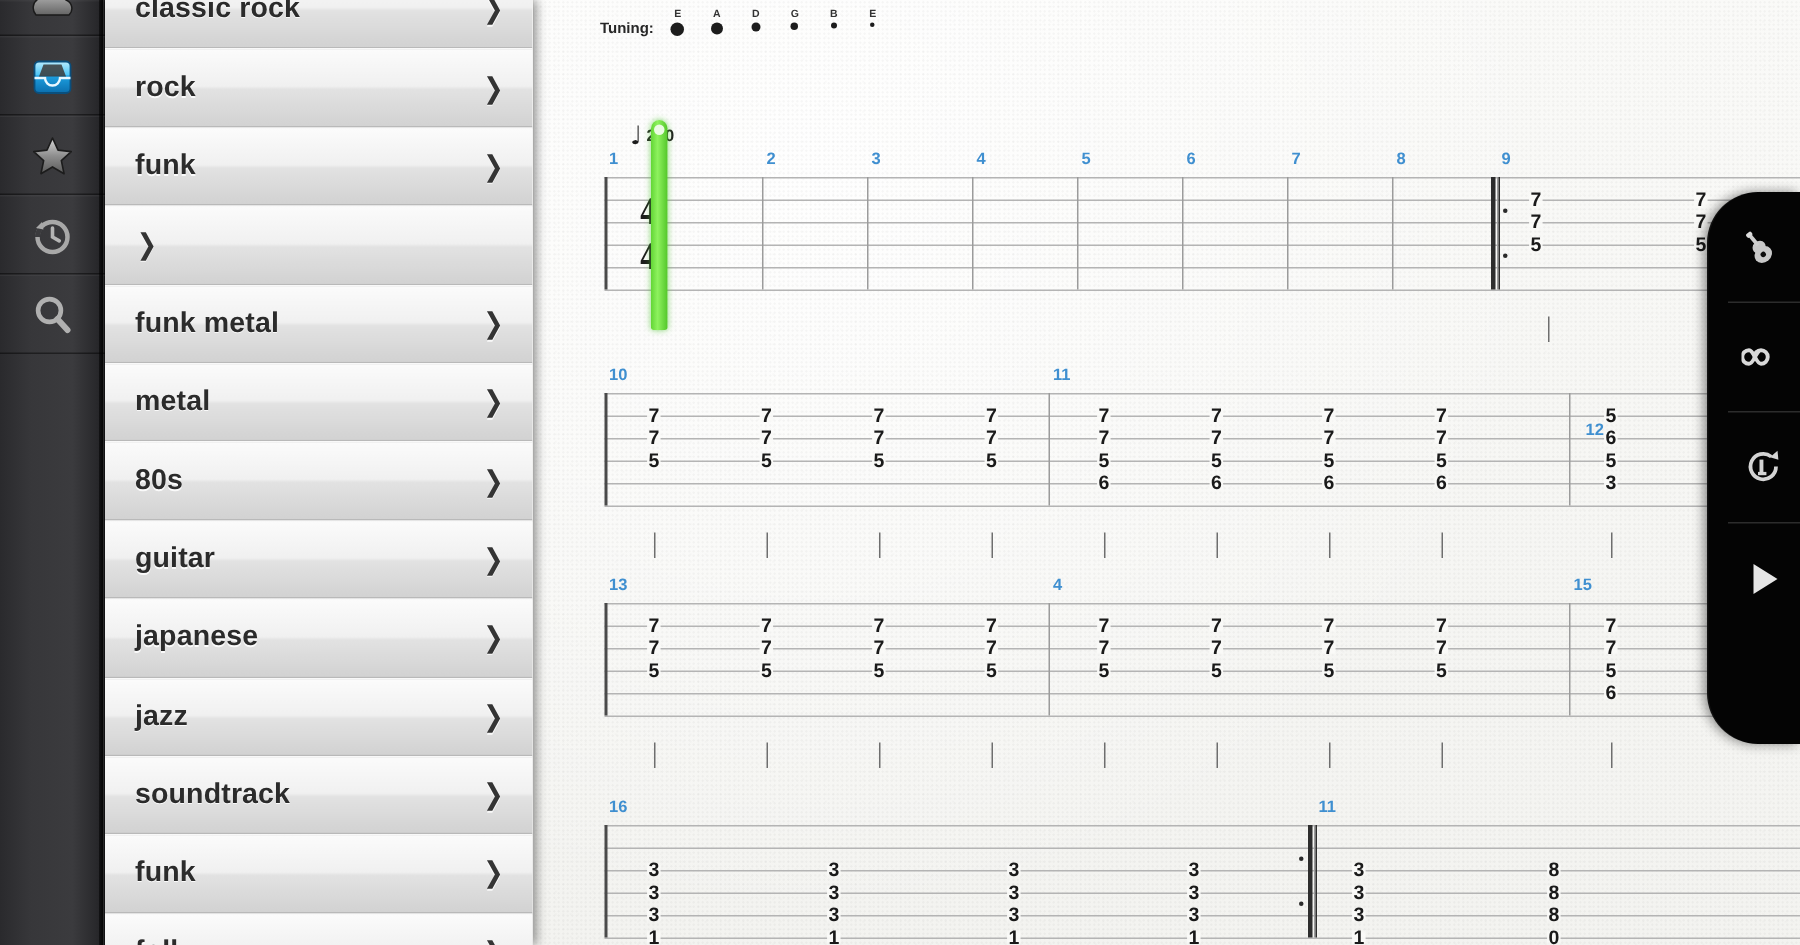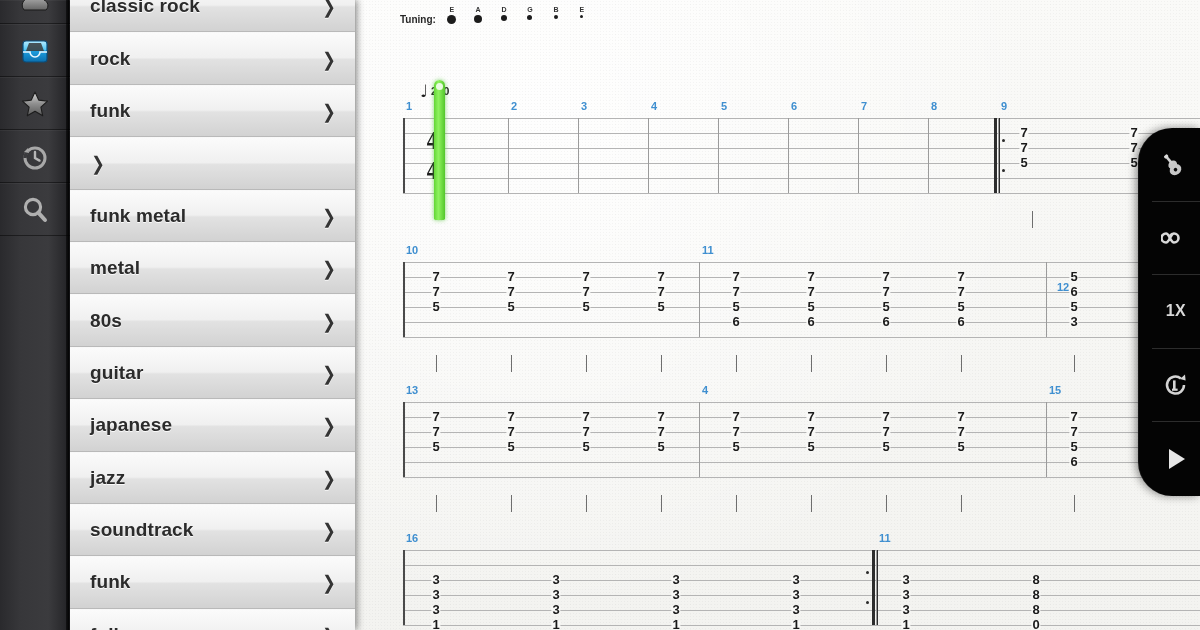--- a/index.html
+++ b/index.html
@@ -608,23 +608,20 @@
       </g>
     </svg>
   </div>
 
   <div class="rt-btn" style="margin-left:14px;width:48px;">
     <svg class="rt-ico" width="30" height="22" viewBox="0 0 30 22">
       <path d="M8.5 11 a4.5 4.5 0 1 1 4.5 4.5 c-3.5 0 -4.5 -9 -8 -9 a4.5 4.5 0 1 0 0 9 c3.5 0 4.5 -9 8 -9" fill="none" stroke="#d9d9d9" stroke-width="2.6" stroke-linecap="round"></path>
     </svg>
   </div>
 
-  <div class="rt-btn" style="margin-left:14px;width:48px;">
-    <span class="rt-text">1X</span>
-  </div>
 
   <div class="rt-btn" style="margin-left:14px;width:48px;">
     <svg class="rt-ico" width="28" height="28" viewBox="0 0 28 28">
       <path d="M22 14 a8.5 8.5 0 1 1 -3.2 -6.6" fill="none" stroke="#d4d4d4" stroke-width="2.5"></path>
       <path d="M23 3.5 l0.6 6 -5.6 -1.6 z" fill="#d4d4d4"></path>
       <rect x="11" y="9.4" width="2.6" height="9" fill="#d4d4d4"></rect>
       <rect x="10" y="17.6" width="5.6" height="2.2" fill="#d4d4d4"></rect>
     </svg>
   </div>
 

